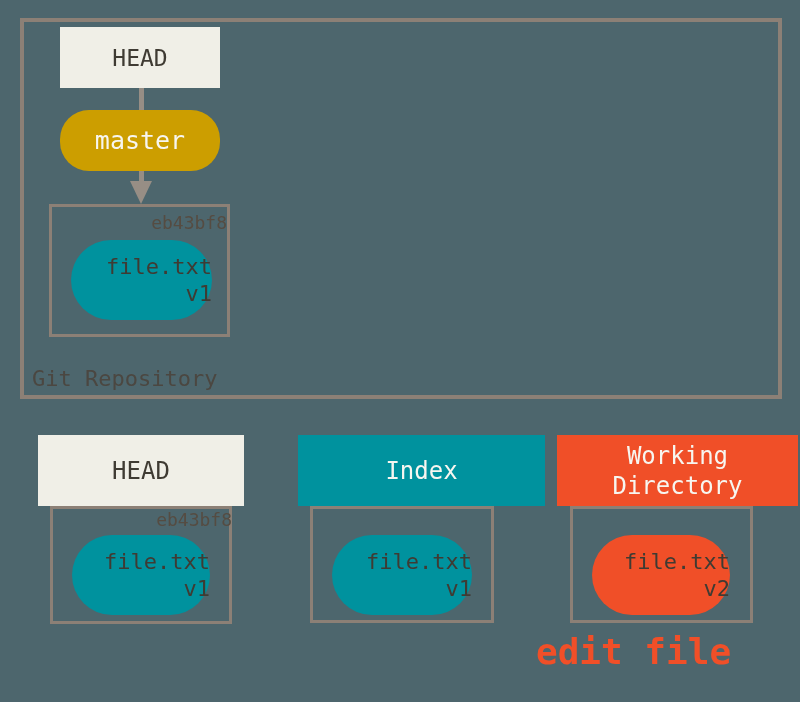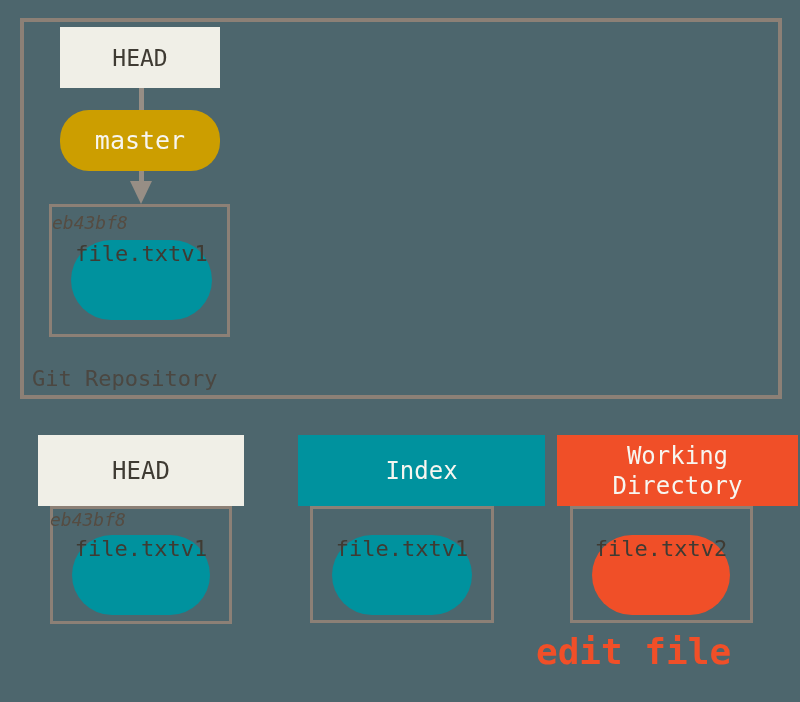--- a/index.html
+++ b/index.html
@@ -36,29 +36,28 @@
   .conn-2{left:139px;top:171px;width:5px;height:12px;background:var(--c-connector,#978E85);}
   .arrowhead{
     left:130px;top:181px;width:0;height:0;
     border-left:11px solid transparent;border-right:11px solid transparent;
     border-top:23px solid var(--c-connector,#978E85);
   }
 
   
   .commit-box{left:49px;top:204px;width:181px;height:133px;border:3px solid var(--c-border,#8C8076);}
   .hash{
-    text-align:left;font-size:18px;color:var(--c-hash,#554C42);
+    text-align:right;font-size:18px;color:var(--c-hash,#554C42);
     width:100%;
-    font-style:italic;
   }
   .commit-box .hash{position:absolute;top:5px;left:0;}
 
   
   .pill{
-    display:flex;flex-direction:row;align-items:flex-start;justify-content:center;
+    display:flex;flex-direction:column;align-items:flex-end;justify-content:center;
     border-radius:40px;
     font-size:22px;line-height:27px;color:var(--c-text-dark,#3F3B33);
     text-align:center;
   }
   .pill.teal{background:var(--c-teal,#00929E);}
   .pill.red{background:var(--c-red,#F04F28);}
   .commit-pill{left:71px;top:240px;width:141px;height:80px;}
 
   
   .sec-box{border:3px solid var(--c-border,#8C8076);}

